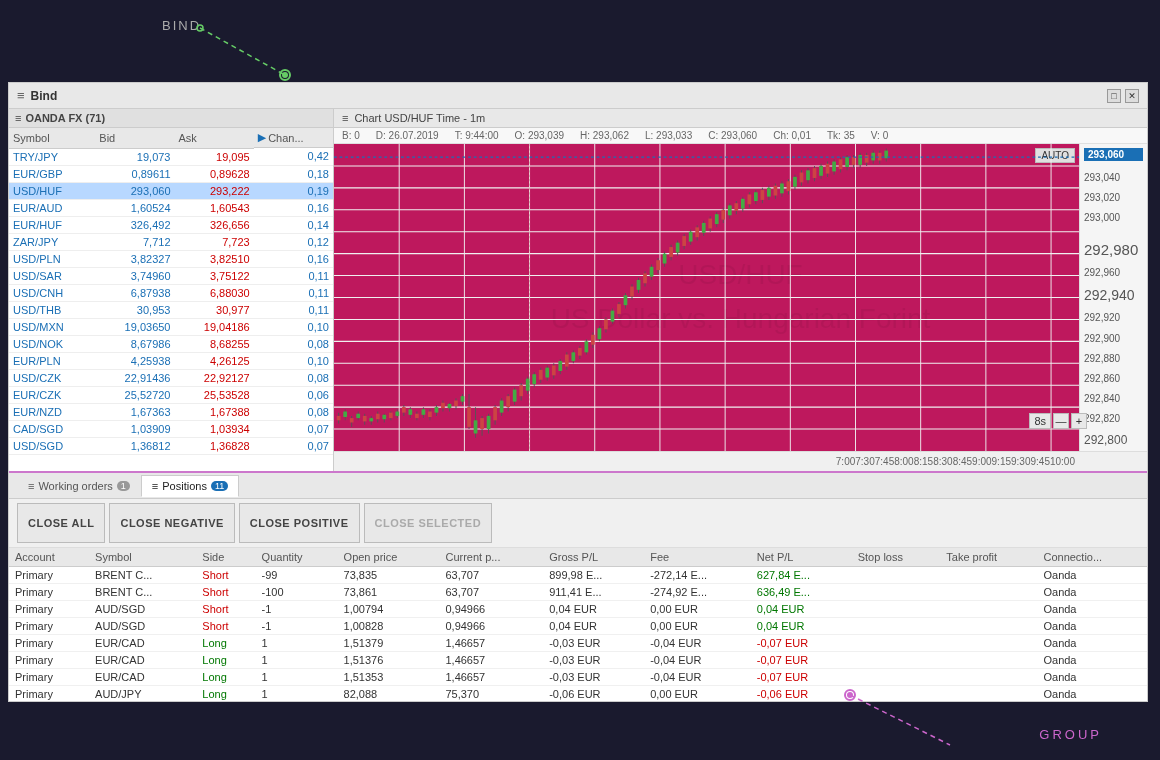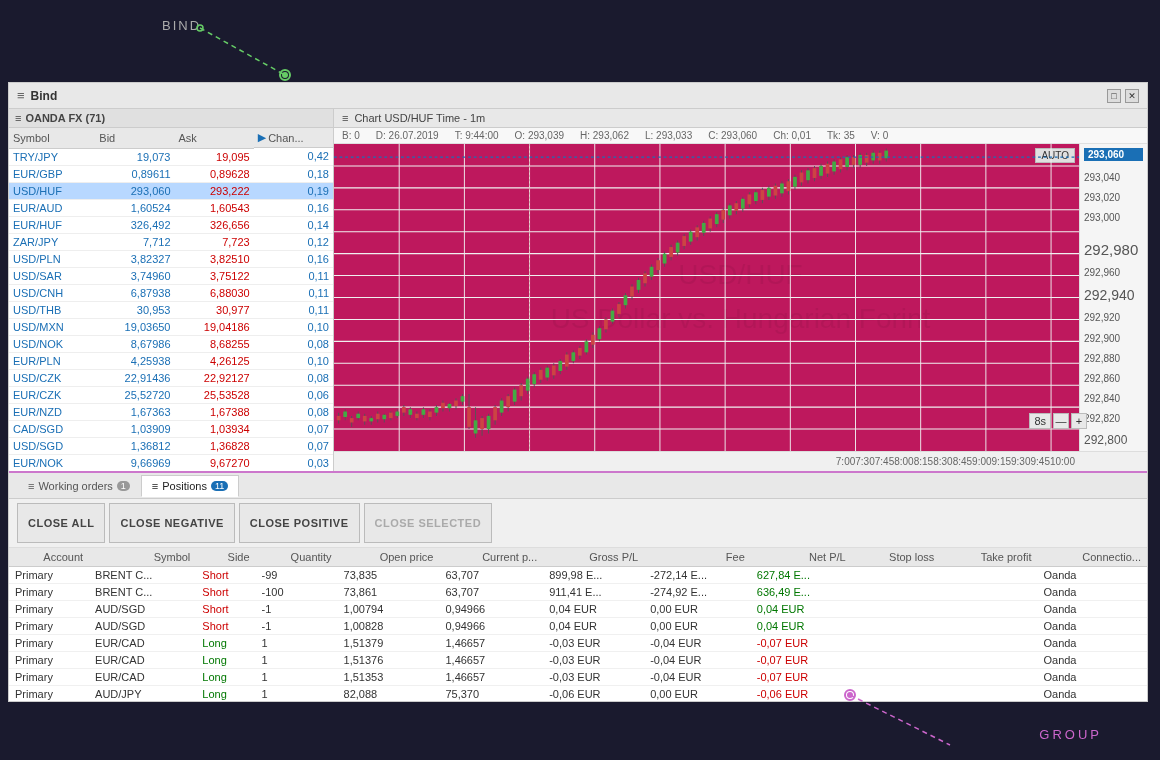--- a/index.html
+++ b/index.html
@@ -306,21 +306,21 @@
       border-collapse: collapse;
       font-size: 11px;
     }
     .positions-table thead tr {
       background: #e8e8e8;
       position: sticky;
       top: 0;
     }
     .positions-table th {
       padding: 3px 6px;
-      text-align: right;
+      text-align: left;
       border-bottom: 1px solid #ccc;
       font-weight: normal;
       color: #555;
       cursor: pointer;
       white-space: nowrap;
     }
     .positions-table td {
       padding: 2px 6px;
       border-bottom: 1px solid #f0f0f0;
       white-space: nowrap;
@@ -486,26 +486,20 @@
     <td class="sym-link">CAD/SGD</td>
     <td class="bid-val">1,03909</td>
     <td class="ask-val">1,03934</td>
     <td class="change-pos">0,07</td>
   </tr>
               <tr>
     <td class="sym-link">USD/SGD</td>
     <td class="bid-val">1,36812</td>
     <td class="ask-val">1,36828</td>
     <td class="change-pos">0,07</td>
-  </tr>
-              <tr>
-    <td class="sym-link">EUR/NOK</td>
-    <td class="bid-val">9,66969</td>
-    <td class="ask-val">9,67270</td>
-    <td class="change-pos">0,03</td>
   </tr>
             </tbody>
         </table>
       </div>
     </div>
 
     <div class="chart-panel">
 
       <div class="chart-header">
         <span>≡</span>

